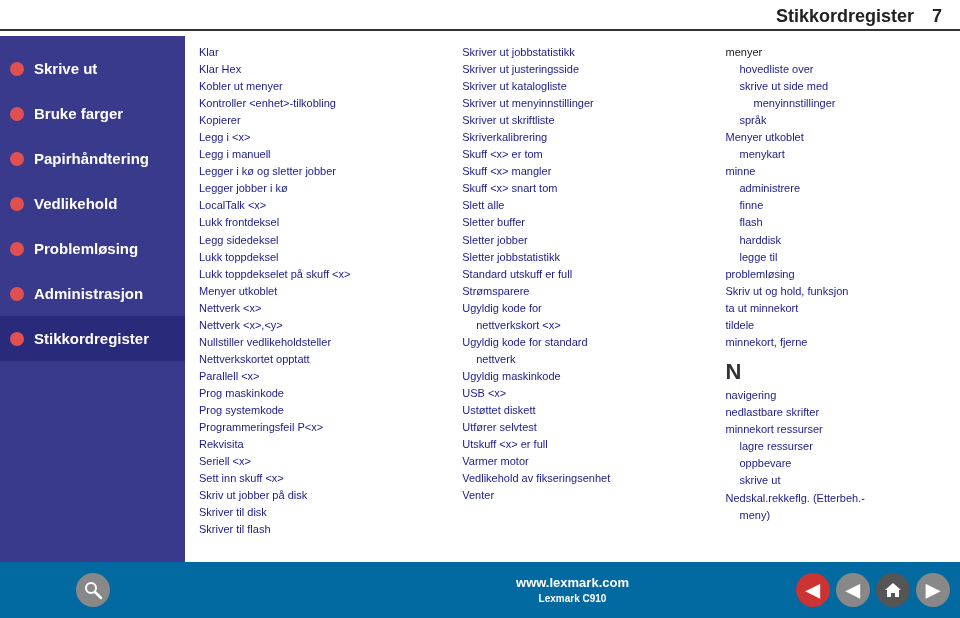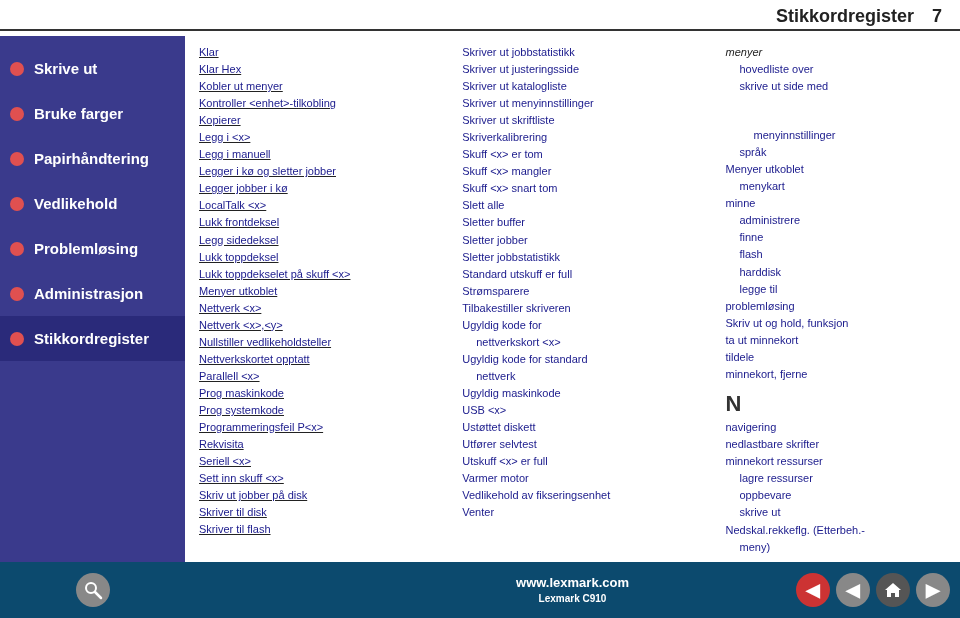--- a/index.html
+++ b/index.html
@@ -85,61 +85,59 @@
       gap: 0;
     }
 
     .col {
       flex: 1;
       padding: 0 6px;
       font-size: 11px;
       color: #222;
       line-height: 1.55;
     }
-    .col:first-child { padding-left: 0; text-decoration: underline; }
+    .col:first-child { padding-left: 0; }
 
     .col-entry {
       display: block;
       color: #1a1a8c;
       font-size: 11px;
       line-height: 1.55;
     }
     .col-entry-black {
       display: block;
       color: #222;
       font-size: 11px;
       line-height: 1.55;
-      font-style: italic;
     }
 
     .section-letter {
       font-size: 22px;
       font-weight: bold;
       color: #333;
       margin-top: 8px;
       margin-bottom: 2px;
       line-height: 1.2;
     }
 
     .indent {
       padding-left: 14px;
     }
     .indent2 {
       padding-left: 28px;
-      margin-top: 32px;
     }
 
     
     .footer {
       position: absolute;
       bottom: 0;
       left: 0;
       right: 0;
       height: 56px;
-      background: #0c4a6e;
+      background: #0369a1;
       display: flex;
       align-items: center;
       justify-content: center;
       gap: 0;
     }
     .footer-left {
       position: absolute;
       left: 0;
       width: 185px;
       height: 56px;
@@ -288,21 +286,20 @@
     <span class="col-entry">Skriverkalibrering</span>
     <span class="col-entry">Skuff &lt;x&gt; er tom</span>
     <span class="col-entry">Skuff &lt;x&gt; mangler</span>
     <span class="col-entry">Skuff &lt;x&gt; snart tom</span>
     <span class="col-entry">Slett alle</span>
     <span class="col-entry">Sletter buffer</span>
     <span class="col-entry">Sletter jobber</span>
     <span class="col-entry">Sletter jobbstatistikk</span>
     <span class="col-entry">Standard utskuff er full</span>
     <span class="col-entry">Strømsparere</span>
-    <span class="col-entry">Tilbakestiller skriveren</span>
     <span class="col-entry">Ugyldig kode for</span>
     <span class="col-entry indent">nettverkskort &lt;x&gt;</span>
     <span class="col-entry">Ugyldig kode for standard</span>
     <span class="col-entry indent">nettverk</span>
     <span class="col-entry">Ugyldig maskinkode</span>
     <span class="col-entry">USB &lt;x&gt;</span>
     <span class="col-entry">Ustøttet diskett</span>
     <span class="col-entry">Utfører selvtest</span>
     <span class="col-entry">Utskuff &lt;x&gt; er full</span>
     <span class="col-entry">Varmer motor</span>

